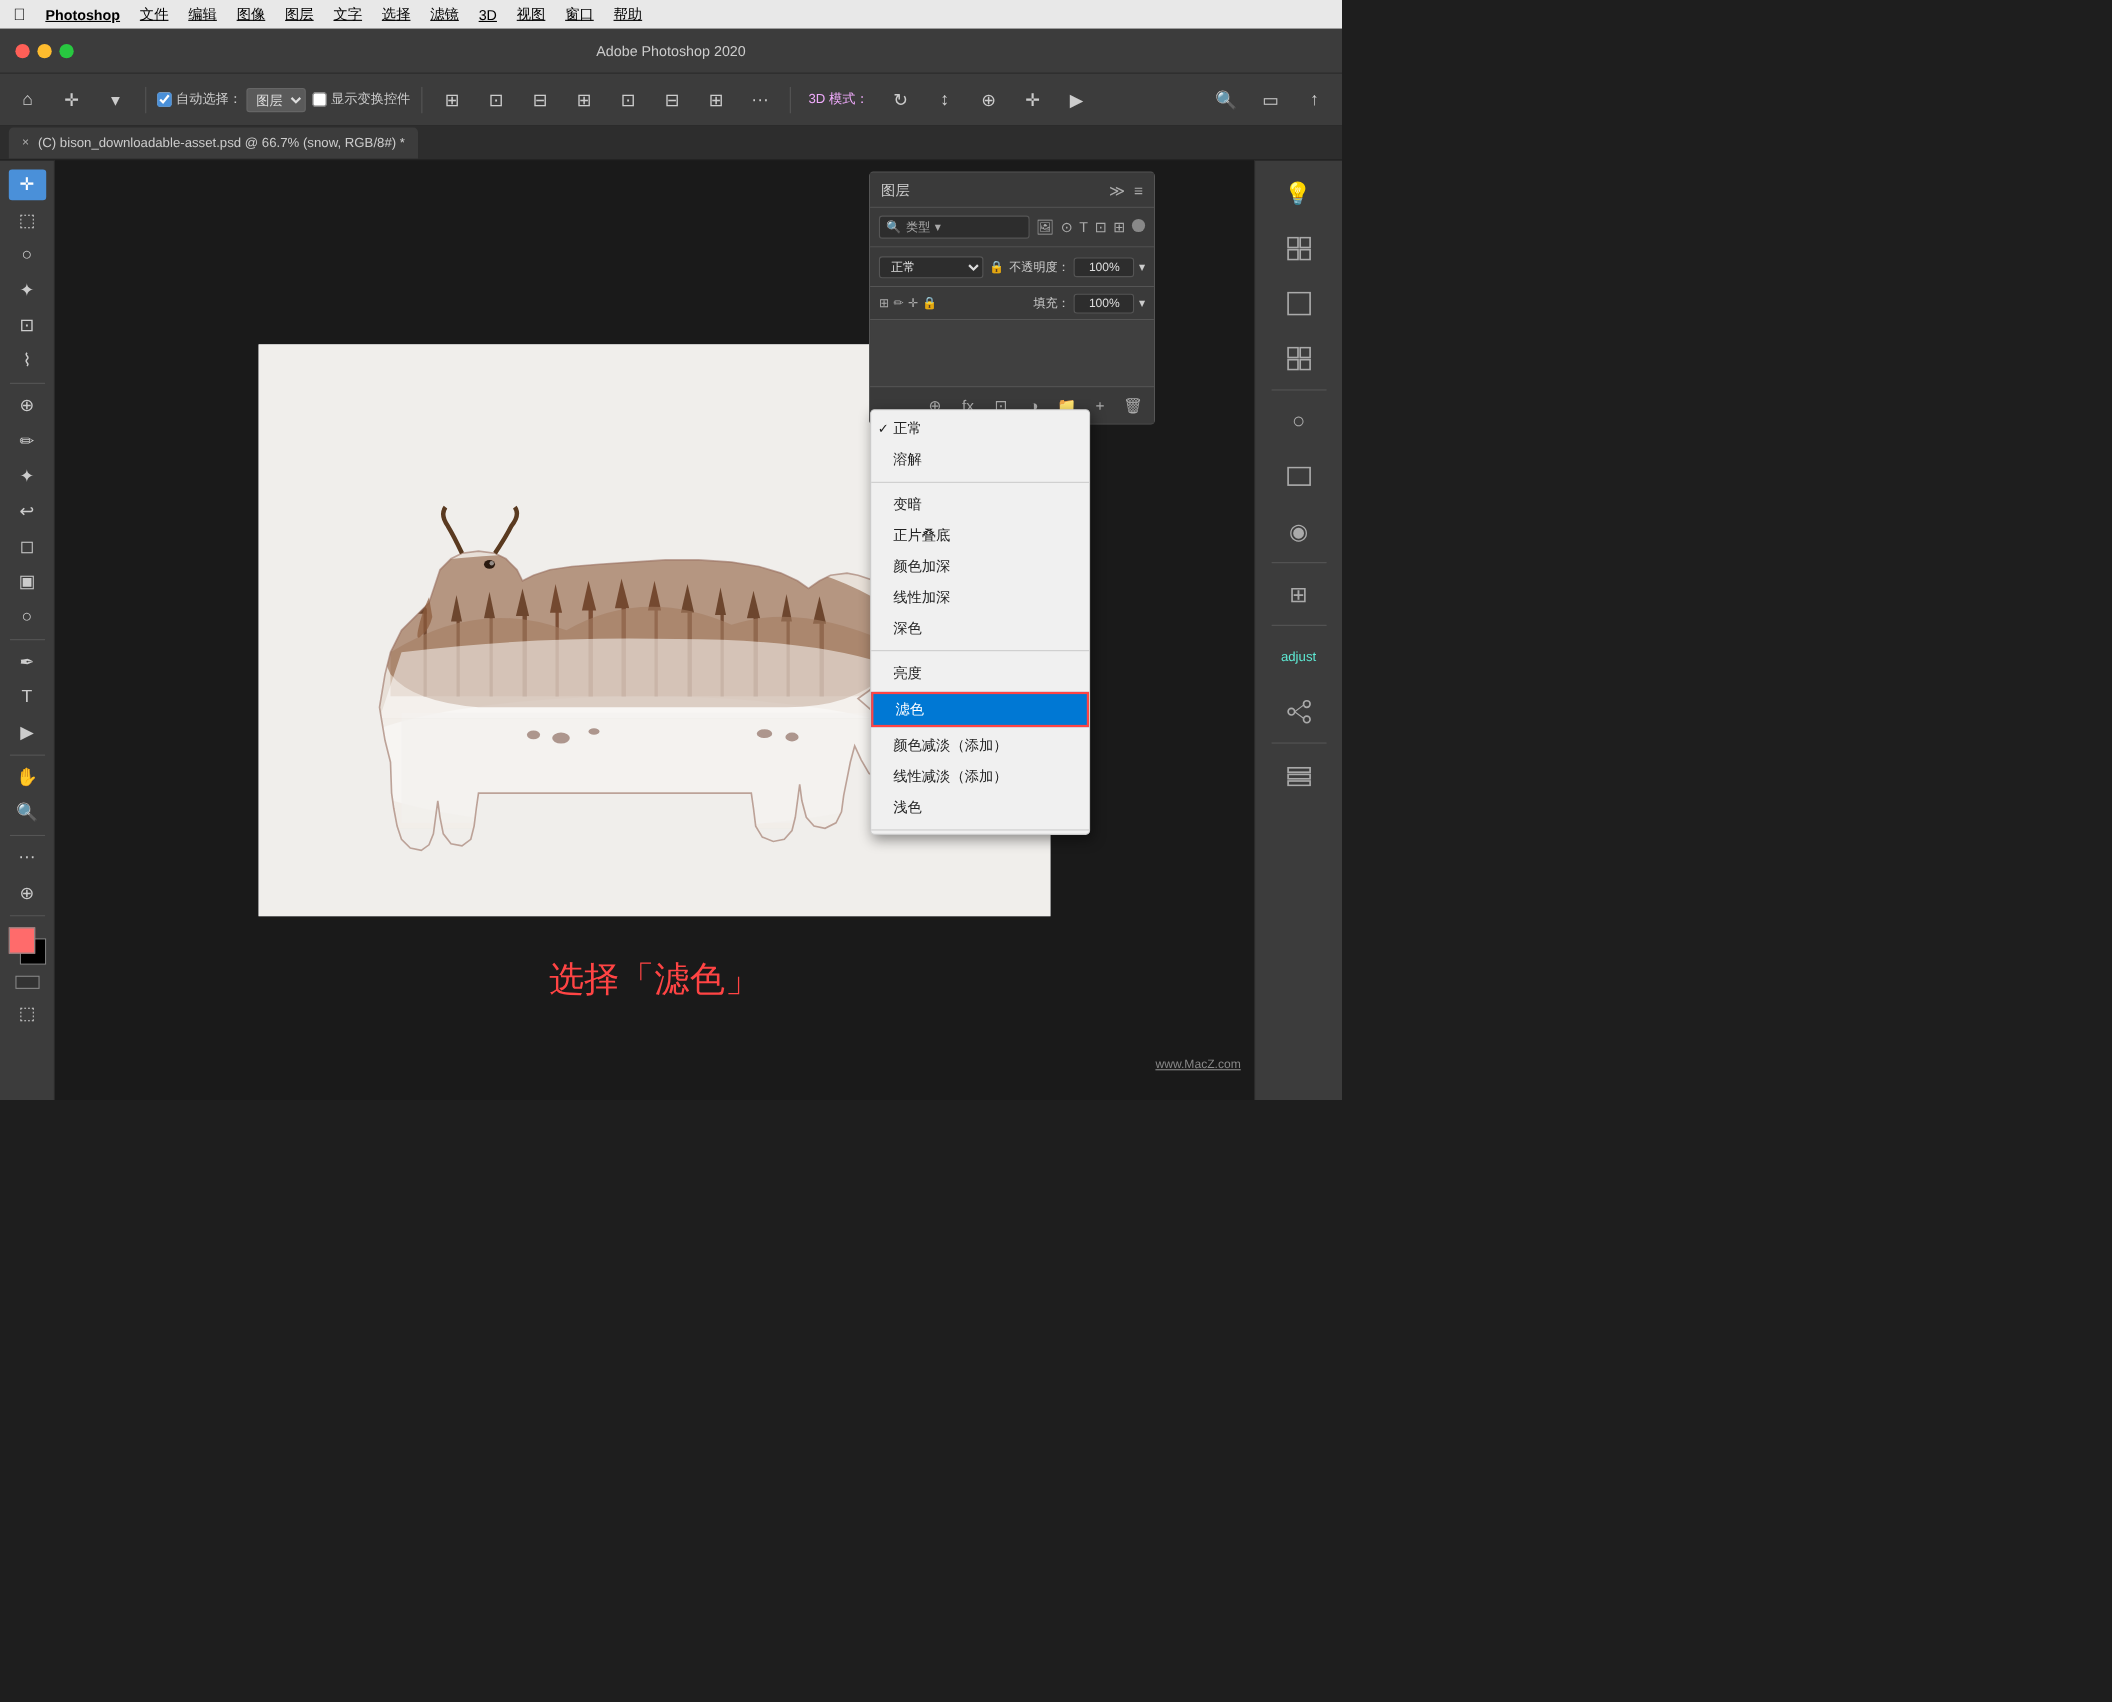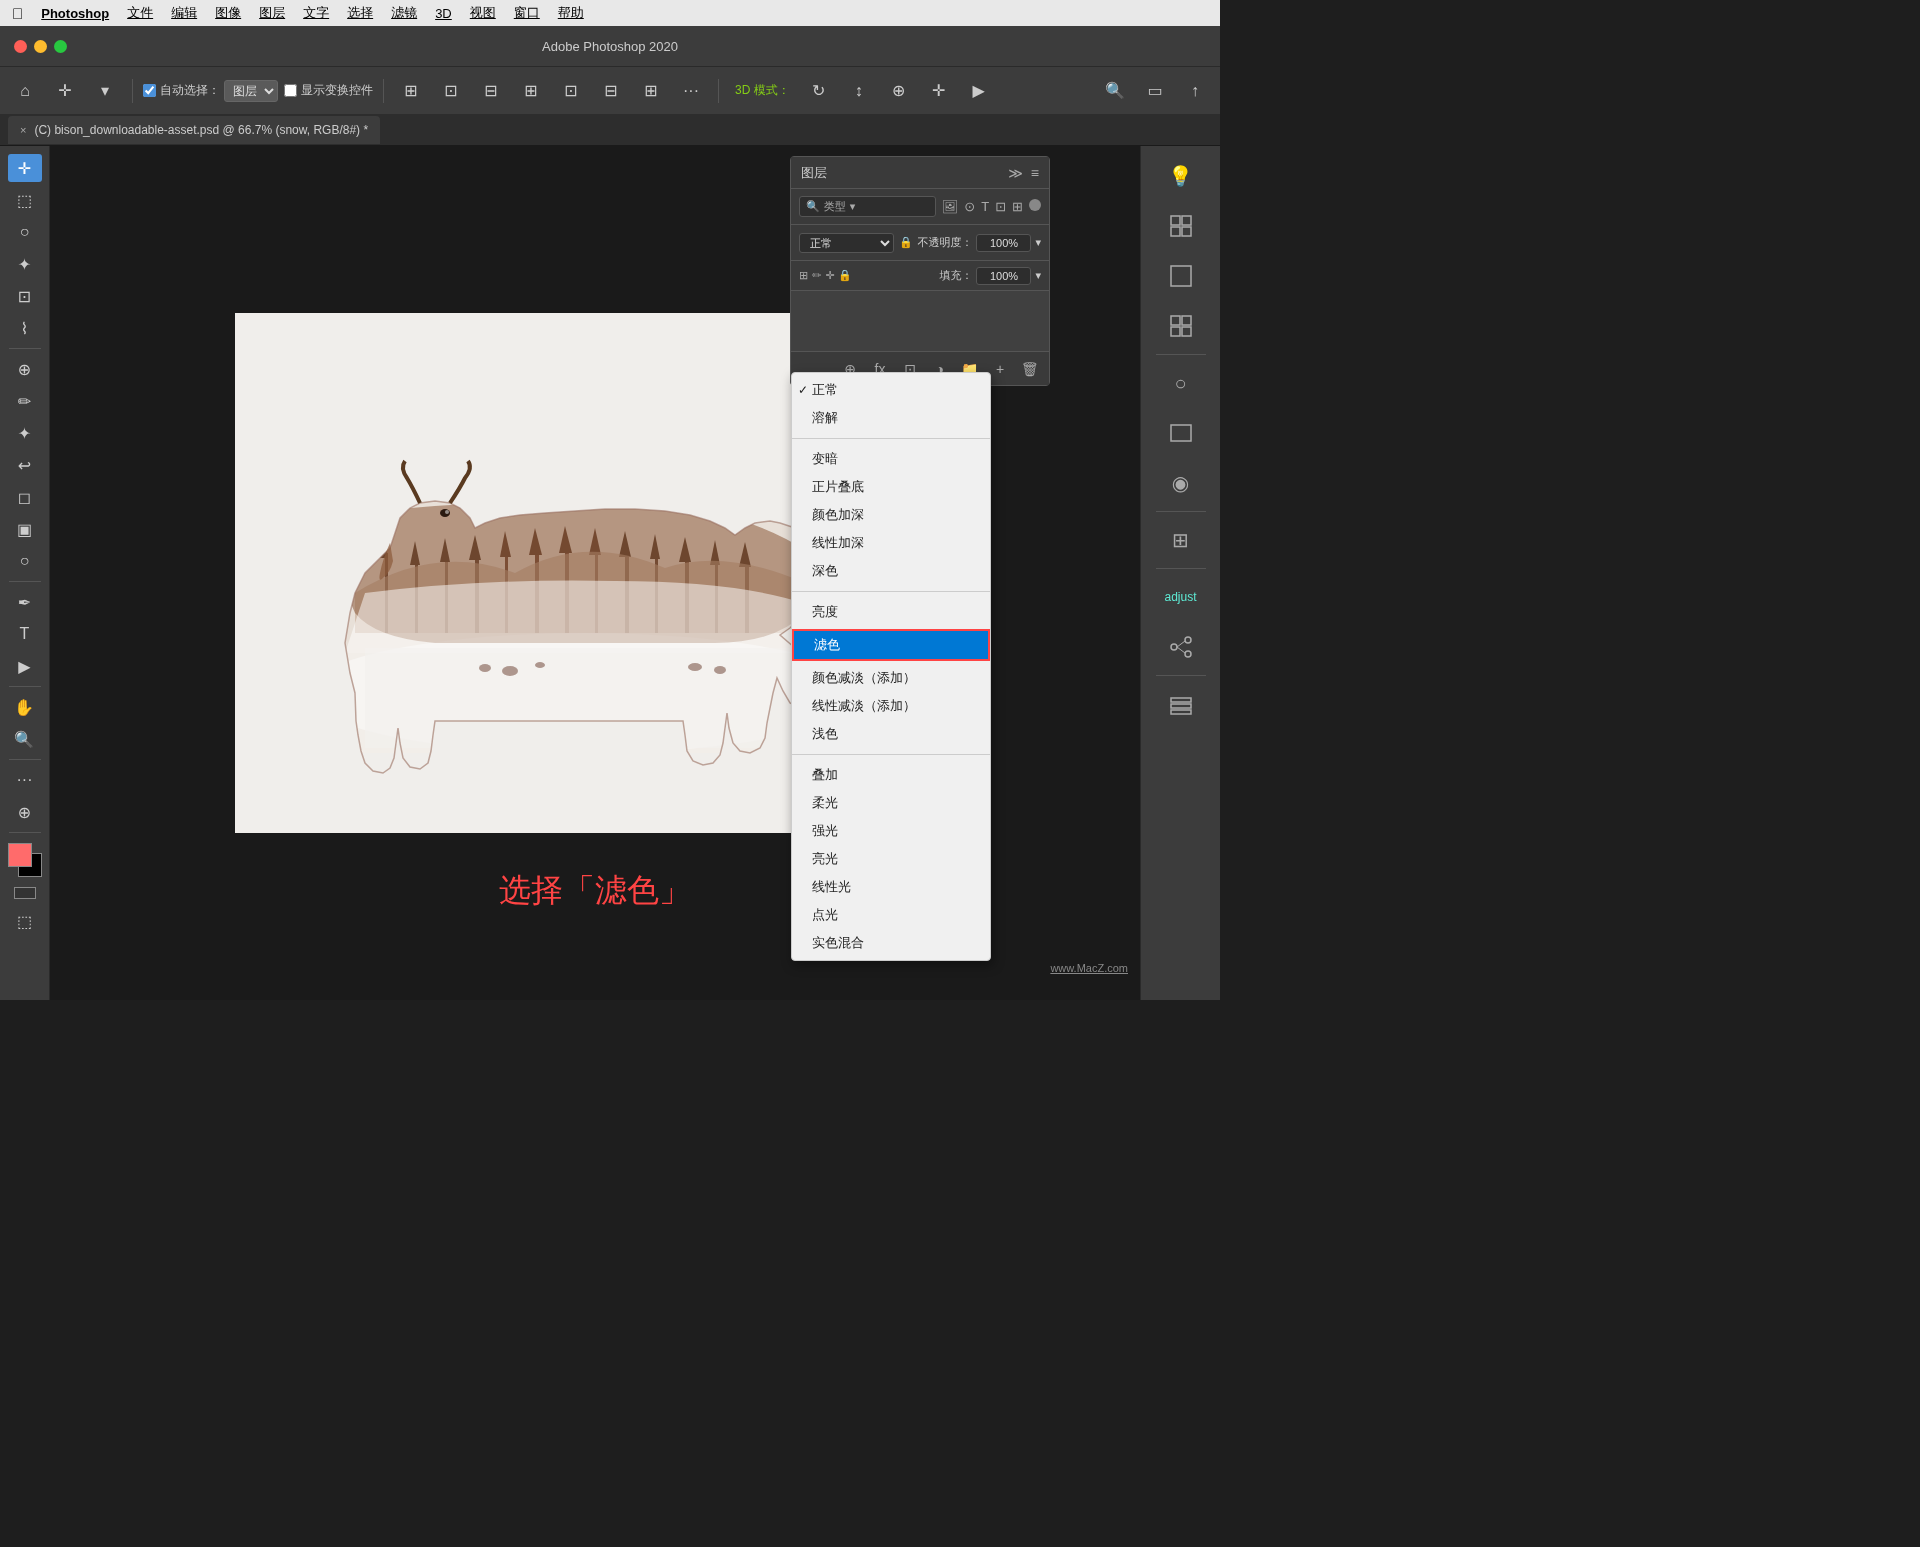--- a/index.html
+++ b/index.html
@@ -72,21 +72,21 @@
       border-top: 1px solid #2a2a2a;
       display: flex;
       align-items: center;
       padding: 0 8px;
       gap: 6px;
       font-size: 12px;
       color: #ccc;
     }
     .toolbar-btn {
       padding: 3px 6px;
-      color: #84cc16;
+      color: #f0abfc;
       cursor: pointer;
       border-radius: 3px;
       display: flex;
       align-items: center;
       gap: 3px;
       font-size: 12px;
       white-space: nowrap;
     }
     .toolbar-separator {
       width: 1px;
@@ -935,29 +935,20 @@
         <div class="blend-group">
           <div class="blend-item">亮度</div>
         </div>
         <div class="blend-item selected">滤色</div>
         <div class="blend-group">
           <div class="blend-item">颜色减淡（添加）</div>
           <div class="blend-item">线性减淡（添加）</div>
           <div class="blend-item">浅色</div>
         </div>
         <div class="blend-separator-line"></div>
-        <div class="blend-group">
-          <div class="blend-item">叠加</div>
-          <div class="blend-item">柔光</div>
-          <div class="blend-item">强光</div>
-          <div class="blend-item">亮光</div>
-          <div class="blend-item">线性光</div>
-          <div class="blend-item">点光</div>
-          <div class="blend-item">实色混合</div>
-        </div>
       </div>
     </div>
 
   </div>
 
   <div class="right-panels">
     <div class="panel-icon-btn">
       <span style="font-size:20px">💡</span>
     </div>
     <div class="panel-icon-btn">

